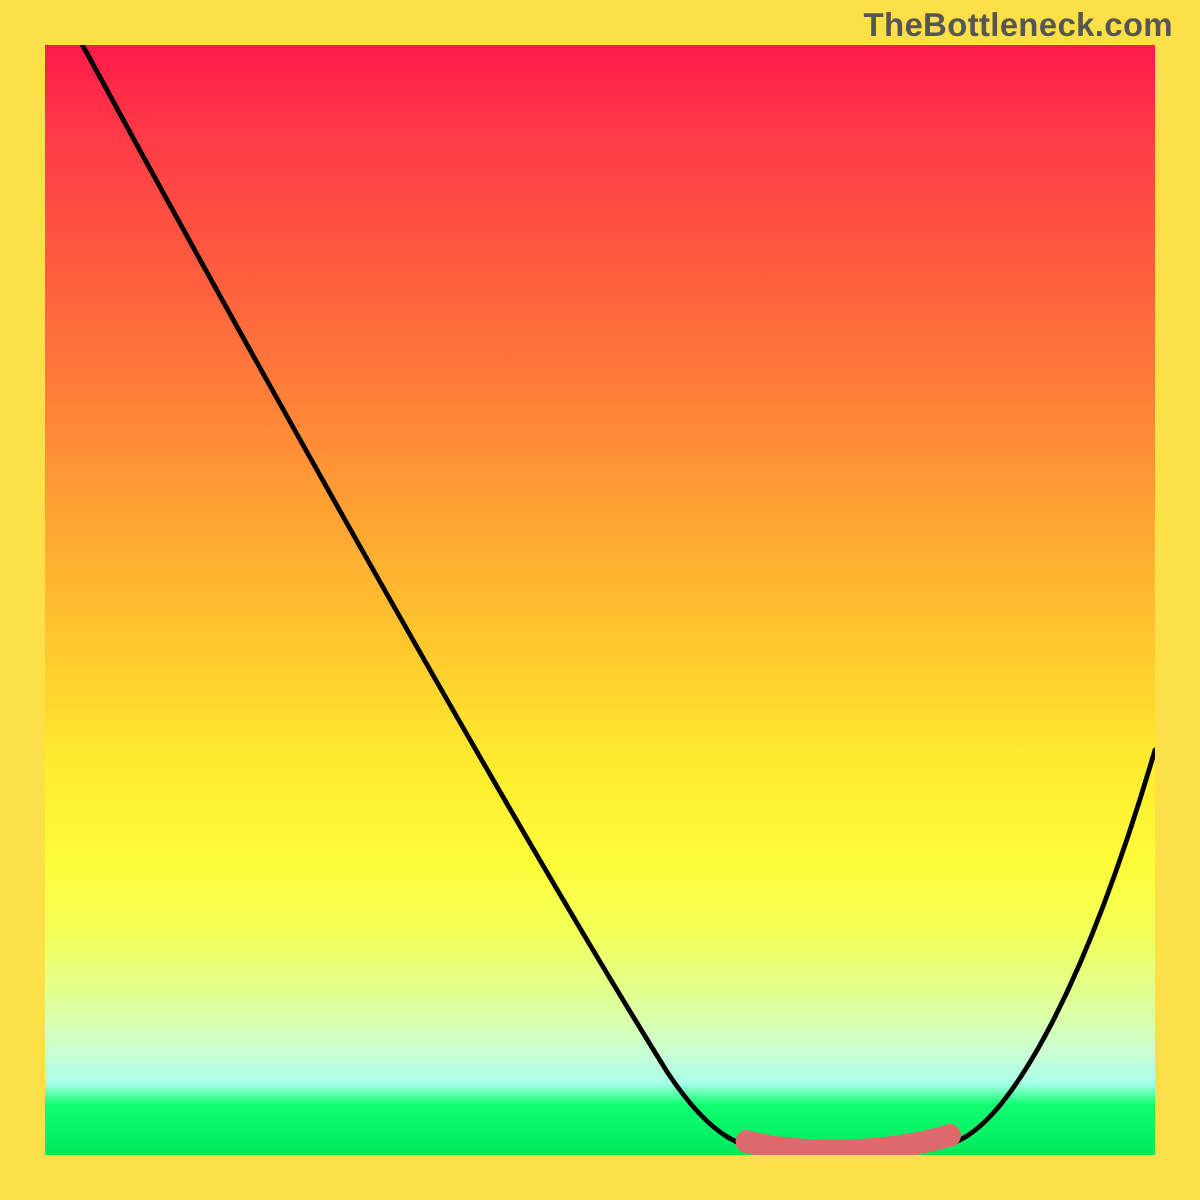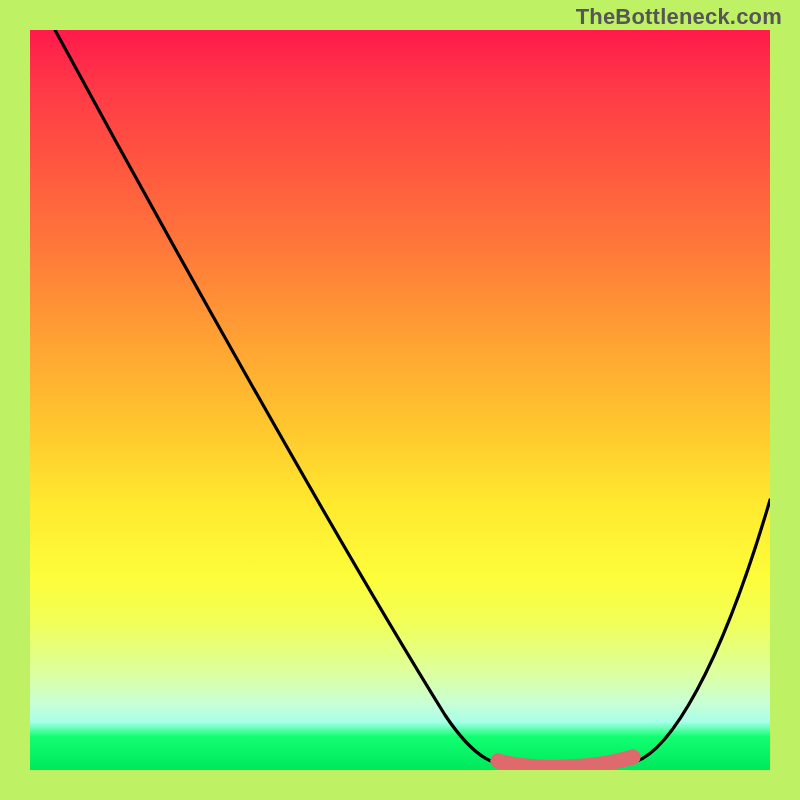--- a/index.html
+++ b/index.html
@@ -1,21 +1,21 @@
 <!DOCTYPE html>
 <html><head>
 <meta charset="utf-8">
 <style>
   * { margin: 0; padding: 0; box-sizing: border-box; }
   html, body { width: 800px; height: 800px; overflow: hidden; background: #000; }
   .frame {
     position: relative;
     width: 800px;
     height: 800px;
-    background: #bef264;
+    background: #fde047;
   }
   .watermark {
     position: absolute;
     top: 4px;
     right: 18px;
     font-family: Arial, Helvetica, sans-serif;
     font-size: 22px;
     font-weight: 600;
     color: #565656;
     letter-spacing: 0.2px;

